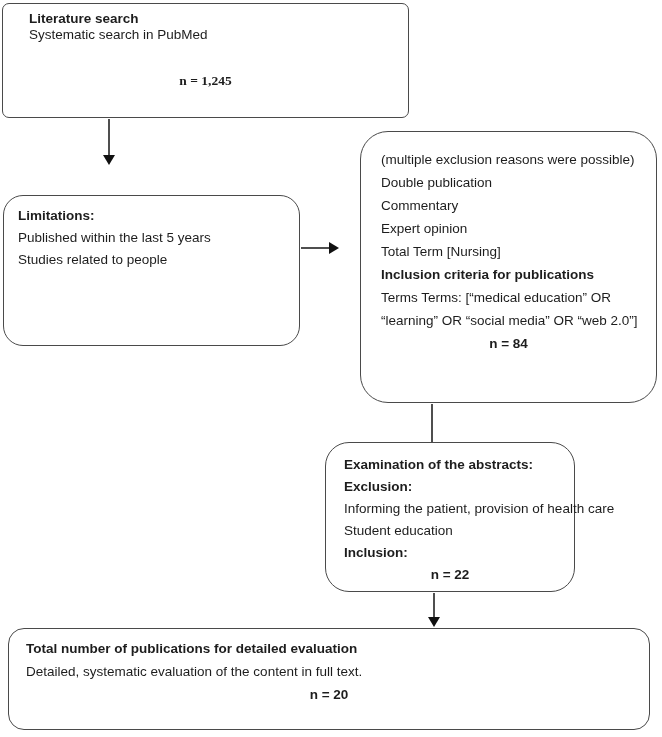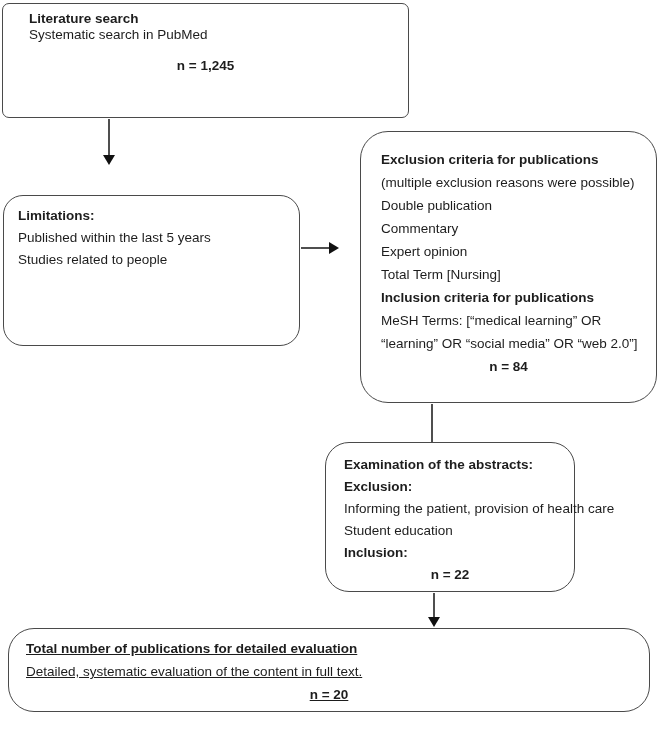--- a/index.html
+++ b/index.html
@@ -28,35 +28,35 @@
   }
   .bold { font-weight: bold; }
   .count {
     font-weight: bold;
     text-align: center;
     white-space: nowrap;
   }
   
   #box1 { left: 2px; top: 3px; width: 407px; height: 115px; border-radius: 7px; padding: 7px 10px 0 26px; }
   #box1 .line { line-height: 16px; }
-  #box1 .count { margin-top: 15px; margin-left: -16px; }
+  #box1 .count { margin-top: 30px; margin-left: -16px; font-family: Liberation Serif, serif; }
   
   #box2 { left: 3px; top: 167px; width: 297px; height: 151px; border-radius: 20px; padding: 9px 10px 0 14px; margin-top: 28px; }
   #box2 .line { line-height: 22px; }
   #box2 .count { line-height: 22px; margin-left: -4px; }
   
   #box3 { left: 360px; top: 131px; width: 297px; height: 272px; border-radius: 28px; padding: 16px 8px 0 20px; }
   #box3 .line { line-height: 23px; }
   #box3 .count { line-height: 23px; margin-left: -12px; }
   
   #box4 { left: 325px; top: 442px; width: 250px; height: 150px; border-radius: 24px; padding: 11px 8px 0 18px; }
   #box4 .line { line-height: 22px; }
   #box4 .count { line-height: 22px; margin-left: -10px; }
   
-  #box5 { left: 8px; top: 628px; width: 642px; height: 84px; border-radius: 26px; padding: 8px 10px 0 17px; text-decoration: underline; }
+  #box5 { left: 8px; top: 628px; width: 642px; height: 102px; border-radius: 16px; padding: 8px 10px 0 17px; }
   #box5 .line { line-height: 23px; }
   #box5 .count { line-height: 23px; margin-left: -7px; }
   
   .connector {
     position: absolute;
     background: #4f4f4f;
   }
   .arrowhead {
     position: absolute;
     width: 0;
@@ -97,28 +97,27 @@
   <div class="flowbox" id="box2">
     <div class="line bold">Limitations:</div>
     <div class="line">Published within the last 5 years</div>
     <div class="line">Studies related to people</div>
   </div>
 
   <div class="connector" id="hline1"></div>
   <div class="arrowhead right" id="ahead2"></div>
 
   <div class="flowbox" id="box3">
-    <div class="line bold">Exclusion criteria for publications</div>
     <div class="line">(multiple exclusion reasons were possible)</div>
     <div class="line">Double publication</div>
     <div class="line">Commentary</div>
     <div class="line">Expert opinion</div>
     <div class="line">Total Term [Nursing]</div>
     <div class="line bold">Inclusion criteria for publications</div>
-    <div class="line">MeSH Terms: [“medical learning” OR</div>
+    <div class="line">Terms Terms: [“medical education” OR</div>
     <div class="line">“learning” OR “social media” OR “web 2.0”]</div>
     <div class="count">n = 84</div>
   </div>
 
   <div class="connector" id="vline2"></div>
 
   <div class="flowbox" id="box4">
     <div class="line bold">Examination of the abstracts:</div>
     <div class="line bold">Exclusion:</div>
     <div class="line">Informing the patient, provision of health care</div>

